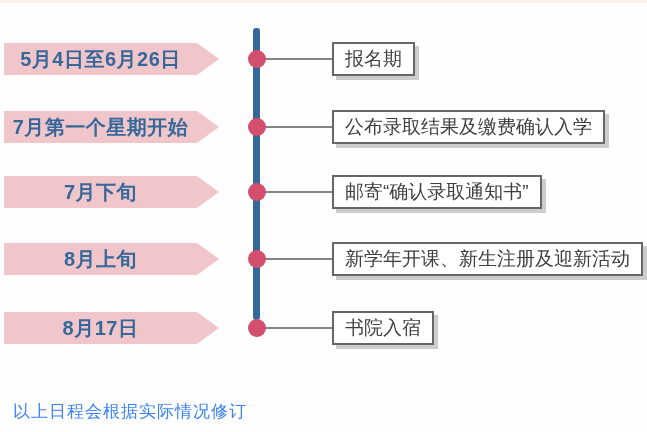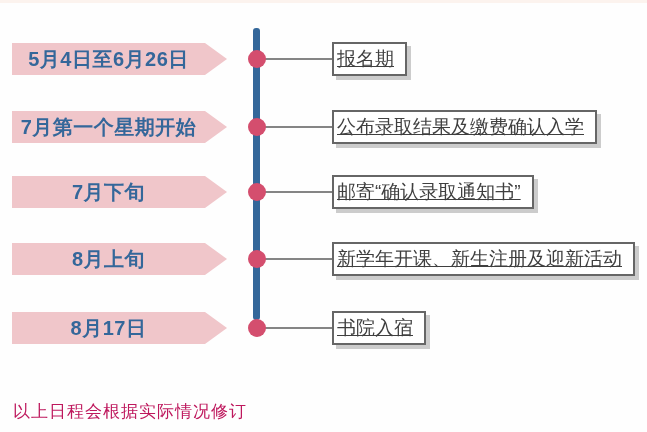--- a/index.html
+++ b/index.html
@@ -36,21 +36,21 @@
     width: 100%;
     height: 0;
   }
   .r1 { top: 59px; }
   .r2 { top: 127px; }
   .r3 { top: 192px; }
   .r4 { top: 259px; }
   .r5 { top: 328px; }
   .arrow {
     position: absolute;
-    left: 12px;
+    left: 4px;
     top: 0;
     transform: translateY(-50%);
     width: 215px;
     height: 32px;
     background: #f0c6ca;
     clip-path: polygon(0 0, calc(100% - 22px) 0, 100% 50%, calc(100% - 22px) 100%, 0 100%);
     display: flex;
     align-items: center;
     justify-content: center;
     box-sizing: border-box;
@@ -79,33 +79,32 @@
     background: #d44e6e;
   }
   .evbox {
     position: absolute;
     left: 332px;
     top: 0;
     transform: translateY(-50%);
     background: #ffffff;
     border: 2px solid #666666;
     box-shadow: 4px 4px 0 #cccccc;
-    padding: 3px 11px 4px 3px;
+    padding: 3px 11px 4px 11px;
     font-size: 19px;
     color: #3f3f3f;
     white-space: nowrap;
     line-height: 23px;
-    text-decoration: underline;
   }
   .footnote {
     position: absolute;
     left: 13px;
     top: 400px;
     font-size: 17px;
-    color: #be185d;
+    color: #3b82f6;
     letter-spacing: 1px;
     white-space: nowrap;
   }
 </style>
 </head>
 <body>
 
 <div id="canvas">
   <div class="top-strip"></div>
   <div class="axis"></div>

